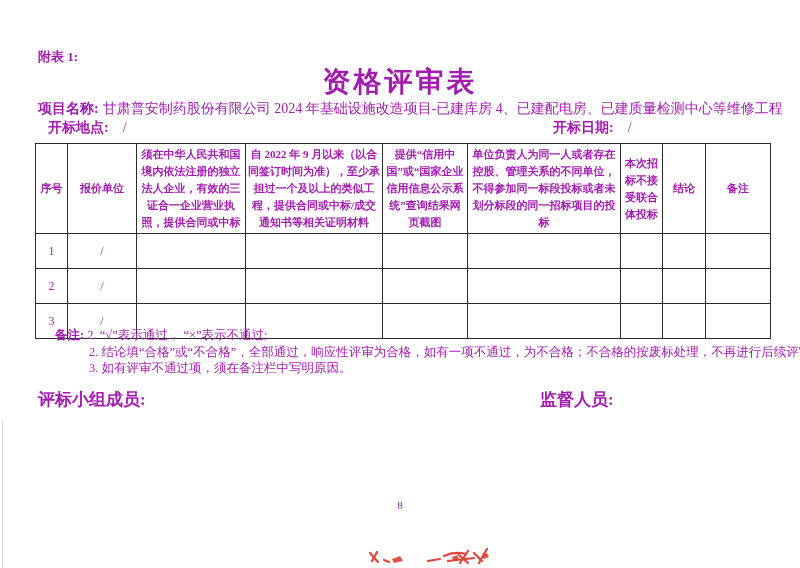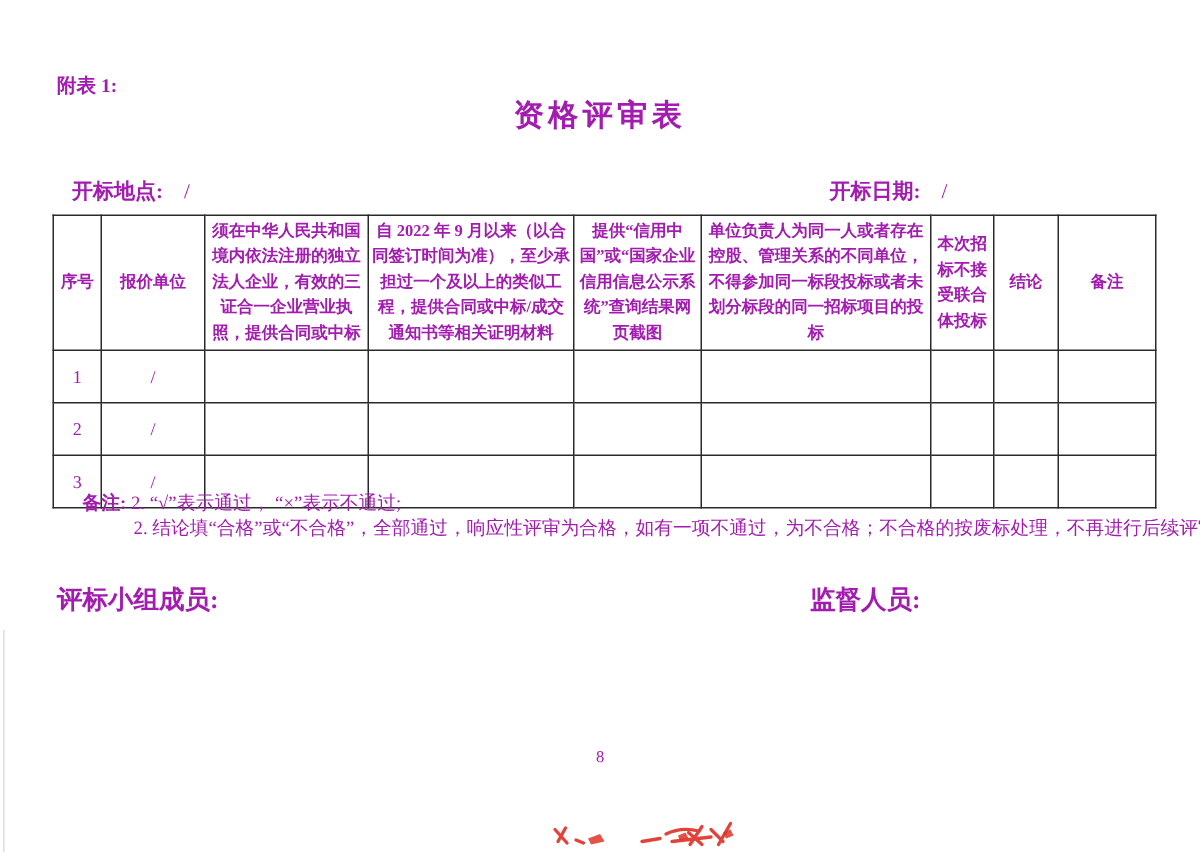--- a/index.html
+++ b/index.html
@@ -12,21 +12,21 @@
     color:#a21caf;
     overflow:hidden;
   }
   .attach-label{
     position:absolute;left:38px;top:48px;
     font-size:13px;font-weight:bold;
   }
   .page-title{
     position:absolute;left:0;right:0;top:63px;
     text-align:center;
-    font-size:20px;font-weight:bold;letter-spacing:3px;
+    font-size:28px;font-weight:bold;letter-spacing:3px;
   }
   .project-line{
     position:absolute;left:38px;top:100px;width:755px;
     font-size:14px;line-height:18px;white-space:nowrap;
   }
   .project-line .lbl{font-weight:bold;margin-right:4px;}
   .meta-line{position:absolute;top:119px;font-size:14px;}
   .meta-line .lbl{font-weight:bold;}
   .meta-line .val{margin-left:14px;}
   .bid-loc{left:48px;}
@@ -81,20 +81,23 @@
 </style>
 </head>
 <body>
 
 <div class="page">
 
   <div class="attach-label">附表 1:</div>
 
   <div class="page-title">资格评审表</div>
 
+  <div class="project-line">
+    <span class="lbl">项目名称:</span><span>甘肃普安制药股份有限公司 2024 年基础设施改造项目-已建库房 4、已建配电房、已建质量检测中心等维修工程</span>
+  </div>
 
   <div class="meta-line bid-loc">
     <span class="lbl">开标地点:</span><span class="val">/</span>
   </div>
 
   <div class="meta-line bid-date">
     <span class="lbl">开标日期:</span><span class="val">/</span>
   </div>
 
   <table class="review">
@@ -158,20 +161,23 @@
     </table>
 
   <div class="notes">
     <div class="note-line">
       <span class="nlabel">备注:</span>
       <span>2. “√”表示通过， “×”表示不通过;</span>
     </div>
     <div class="note-line indent">
       <span>2. 结论填“合格”或“不合格”，全部通过，响应性评审为合格，如有一项不通过，为不合格；不合格的按废标处理，不再进行后续评审。</span>
     </div>
+    <div class="note-line indent">
+      <span>3. 如有评审不通过项，须在备注栏中写明原因。</span>
+    </div>
   </div>
 
   <div class="sign-label committee">评标小组成员:</div>
   <div class="sign-label supervisor">监督人员:</div>
 
   <div class="page-number">8</div>
 
   <div class="scan-artifact"></div>
 
   <div class="stamp-wrap">

